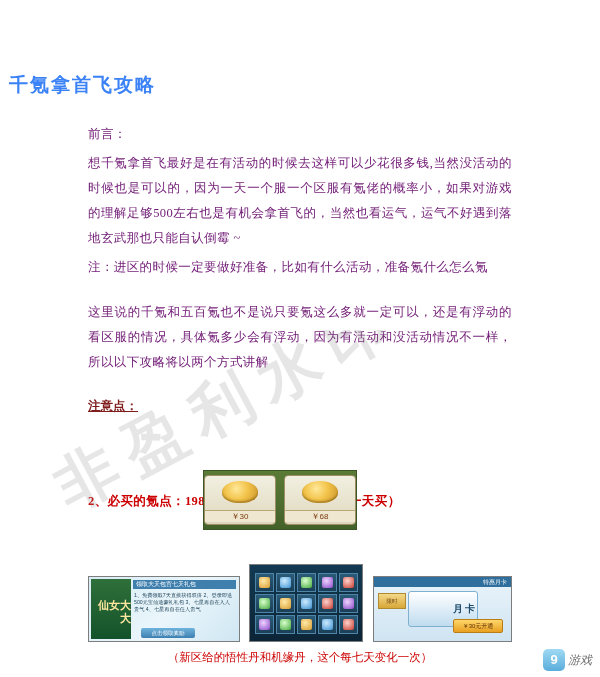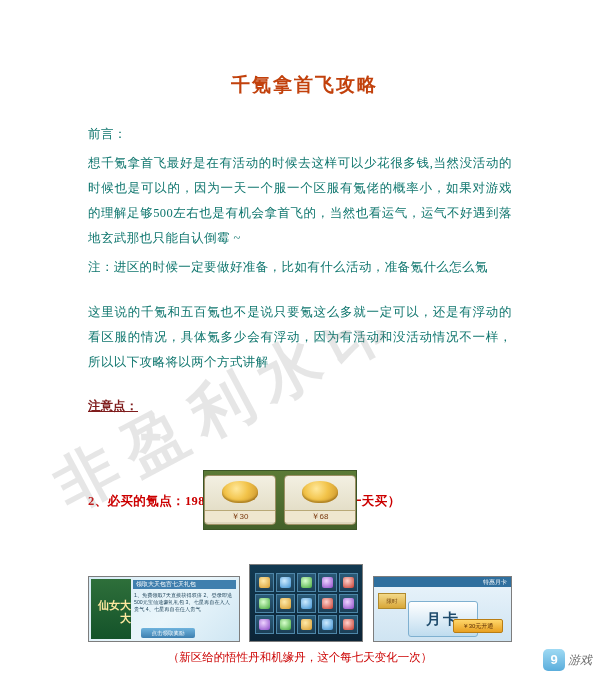--- a/index.html
+++ b/index.html
@@ -42,39 +42,38 @@
     transform: rotate(-28deg);
     transform-origin: left center;
     white-space: nowrap;
     font-weight: 600;
   }
   .doc-title {
     position: absolute;
     left: 9px;
     right: 0;
     top: 72px;
-    text-align: center;
     font-size: 19px;
     font-weight: 700;
     letter-spacing: 2px;
-    color: #c2410c;
+    color: #3b82f6;
   }
   .body-col {
     position: absolute;
     left: 88px;
     top: 122px;
     width: 424px;
   }
   p.para {
     margin: 0 0 4px 0;
     font-size: 12.5px;
     line-height: 25px;
     letter-spacing: 0.4px;
     text-align: justify;
-    color: #0f766e;
+    color: #701a75;
   }
   p.gap {
     margin-top: 20px;
   }
   p.red {
     color: #cc0000;
     font-weight: 600;
   }
   .section-red {
     color: #7f1d1d;
@@ -261,30 +260,30 @@
     color: #fff;
     font-size: 6px;
     line-height: 10px;
     text-align: right;
     padding-right: 4px;
     font-family: "Liberation Sans", sans-serif;
   }
   .shot-c .card {
     position: absolute;
     left: 34px;
-    top: 24px;
+    top: 14px;
     width: 68px;
     height: 34px;
     background: linear-gradient(180deg, #ffffff 0%, #bfdcef 100%);
     border: 1px solid #7fb0d0;
     border-radius: 3px;
     color: #1d4a6b;
-    font-size: 15px;
+    font-size: 10px;
     font-weight: 700;
-    text-align: center;
+    text-align: right;
     line-height: 34px;
     letter-spacing: 2px;
   }
   .shot-c .tag {
     position: absolute;
     left: 4px;
     top: 16px;
     width: 26px;
     height: 14px;
     background: linear-gradient(180deg, #f3d98a, #d8a738);

